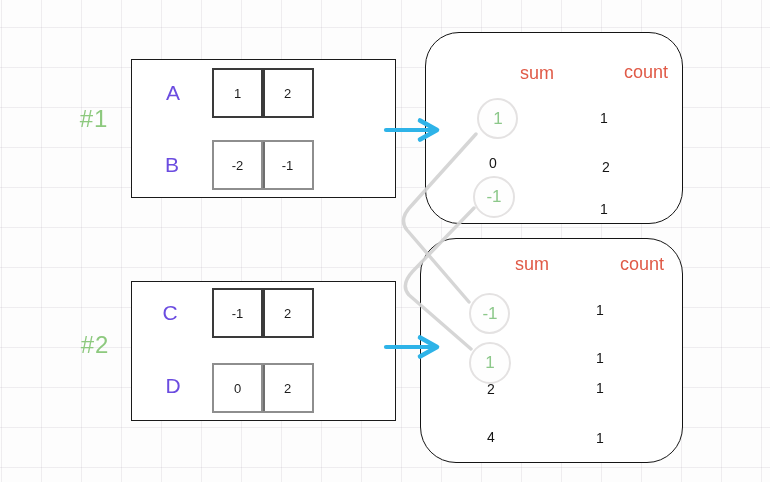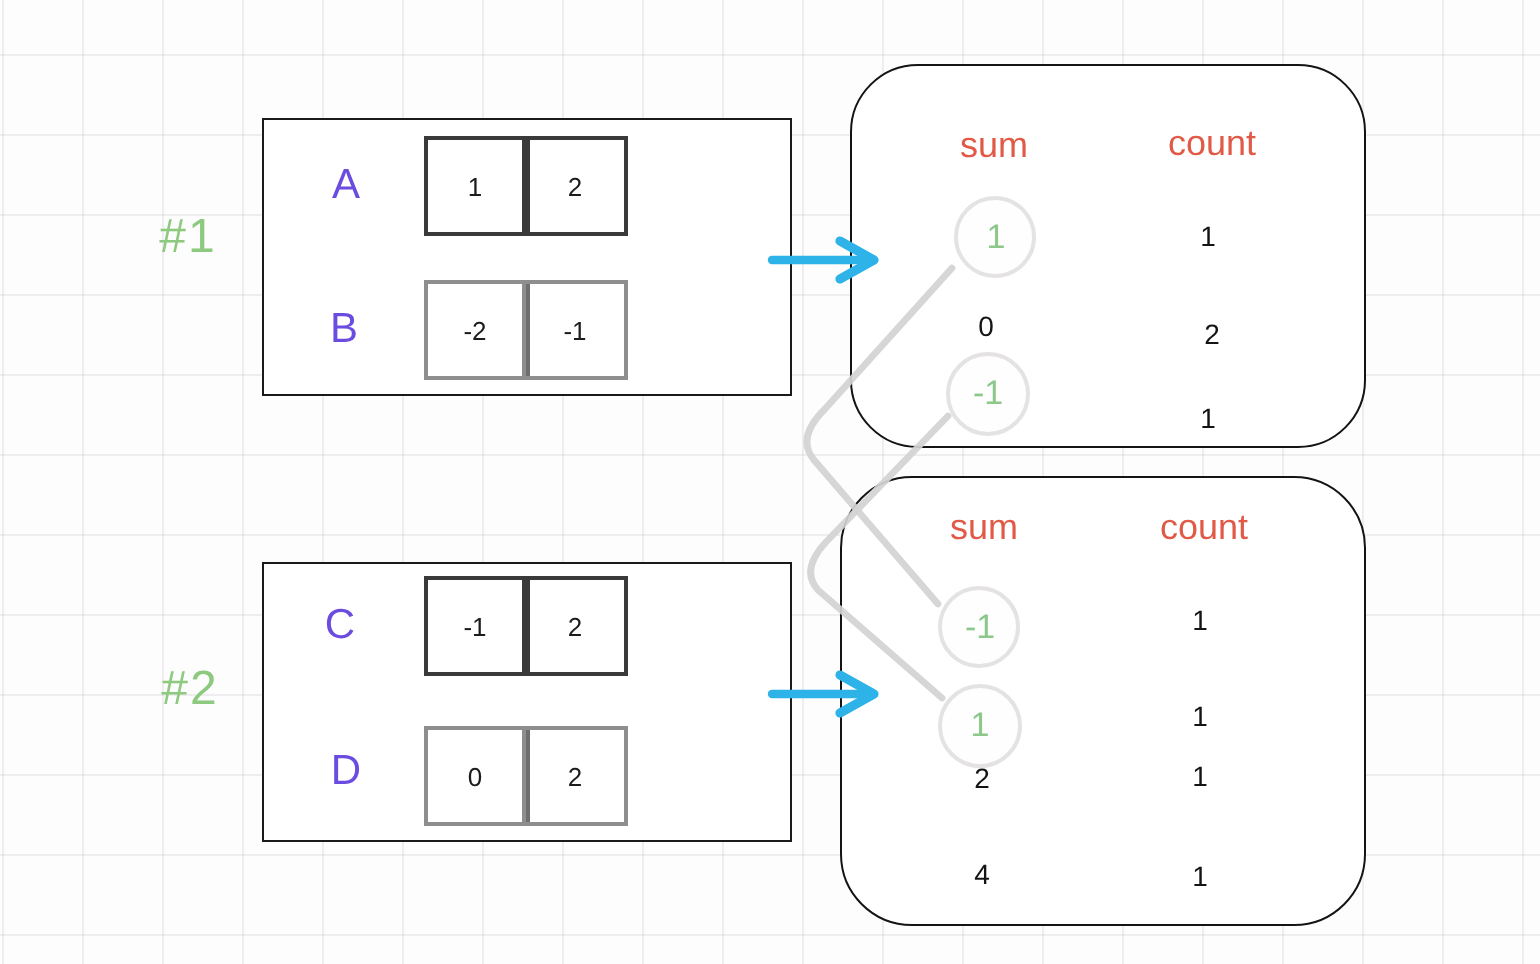--- a/index.html
+++ b/index.html
@@ -40,21 +40,21 @@
   }
   .dark .cell{border:2px solid #3a3a3a;}
   .dark .cell + .cell{border-left:none;box-shadow:inset 2px 0 0 #3a3a3a;}
   .gray .cell{border:2.5px solid #8e8e8e;}
   .gray .cell + .cell{border-left:none;box-shadow:inset 2px 0 0 #6f6f6f;}
   .result-table{
     background:#fff;border:1.6px solid #141414;box-sizing:border-box;
     border-radius:34px;
   }
   .col-header{
-    font-size:18px;color:var(--header-orange);
+    font-size:18px;color:var(--header-orange);margin-left:40px;
   }
   .num{
     font-size:14px;color:#141414;
   }
   .sum-green{
     font-size:17px;color:var(--highlight-green);
   }
   .hl-circle{
     box-sizing:border-box;border:2px solid #e4e2e2;border-radius:50%;
     background:#fefefe;

